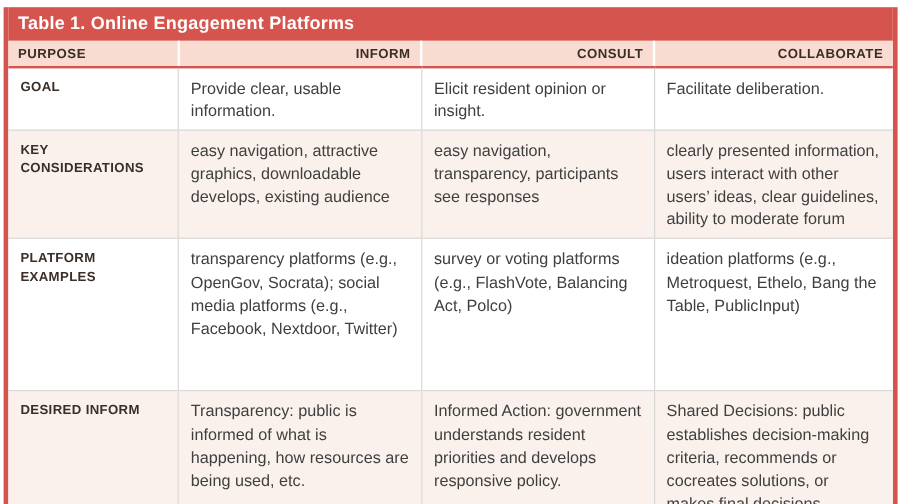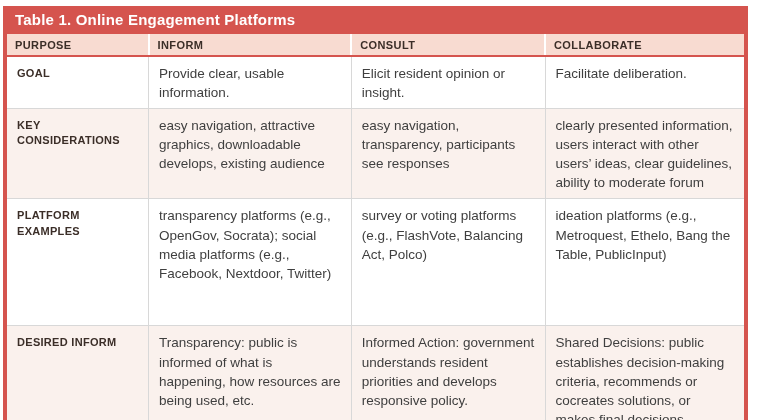--- a/index.html
+++ b/index.html
@@ -37,21 +37,21 @@
   col.c-consult     { width: 26.3%; }
   col.c-collaborate { width: 27.0%; }
 
   thead th {
     background: var(--header-pink, #f8dbd1);
     color: var(--label-ink, #3b2e28);
     font-size: 11px;
     font-weight: bold;
     letter-spacing: 0.4px;
     padding: 5px 8px 4px 8px;
-    text-align: left;
+    text-align: right;
     border-left: 2px solid #ffffff;
     border-bottom: 2px solid var(--accent-red, #d5544e);
   }
   thead th:first-child { text-align: left; border-left: none; }
 
   tbody td {
     vertical-align: top;
     padding: 7px 10px 6px 10px;
     border-left: 1px solid var(--grid-line, #d8d8d8);
     border-top: 1px solid var(--grid-line, #d8d8d8);

